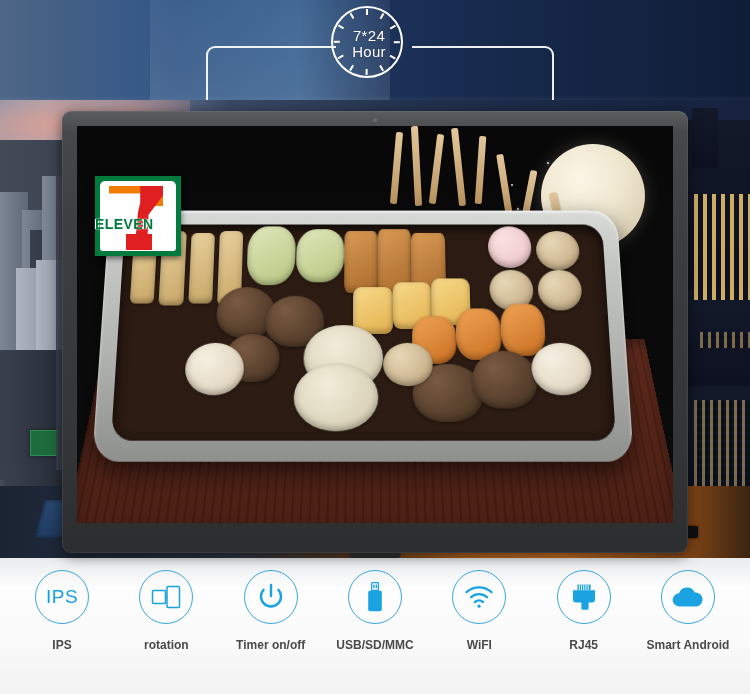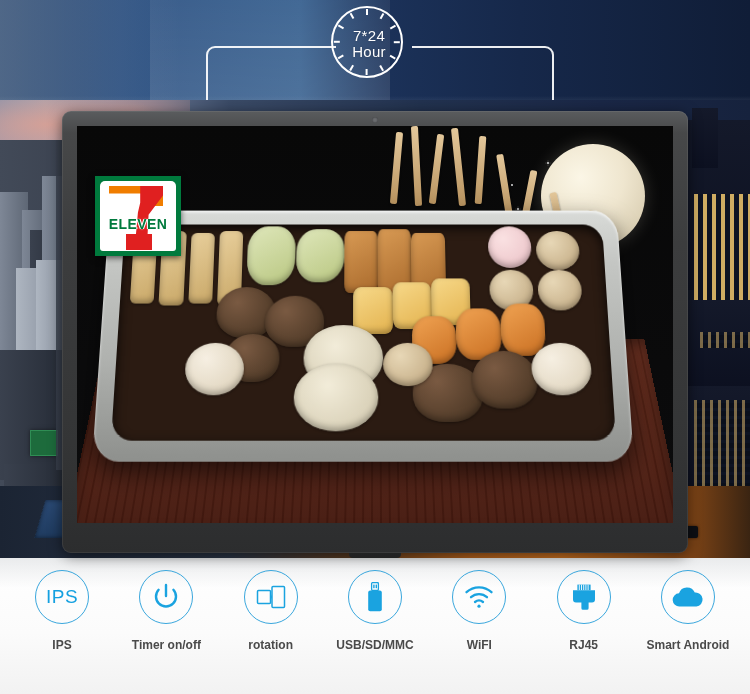--- a/index.html
+++ b/index.html
@@ -363,21 +363,21 @@
     position: absolute;
     left: 30px; top: 10px;
     width: 38px; height: 60px;
     background: #e02020;
     clip-path: polygon(40% 0, 100% 0, 100% 16%, 62% 48%, 58% 100%, 26% 100%, 34% 44%, 40% 28%);
   }
   .seven-logo .eleven {
     position: absolute;
     left: 0; right: 0;
     top: 40px;
-    text-align: center;
+    text-align: left;
     color: #007a3d;
     font-family: "Liberation Sans", sans-serif;
     font-weight: bold;
     font-size: 14px;
     letter-spacing: .4px;
     z-index: 3;
     text-shadow: 0 0 2px #fff, 1px 0 0 #fff, -1px 0 0 #fff;
   }
   .seven-logo .red-foot {
     position: absolute;
@@ -639,37 +639,37 @@
       <div class="feature">
         <div class="f-circle">
           <span class="ips-text">IPS</span>
         </div>
         <div class="f-label">IPS</div>
       </div>
 
 
       <div class="feature">
         <div class="f-circle">
-          <svg width="26" height="28" viewBox="0 0 26 28" fill="none" stroke="#1aa3e0" stroke-width="2.4" stroke-linecap="round" aria-hidden="true">
-            <path d="M5.6 6.8 a10 10 0 1 0 14.8 0"></path>
-            <line x1="13" y1="2" x2="13" y2="13"></line>
-          </svg>
-        </div>
-        <div class="f-label">Timer on/off</div>
-      </div>
-
-      <div class="feature">
-        <div class="f-circle">
           <svg width="32" height="26" viewBox="0 0 32 26" fill="none" stroke="#1aa3e0" stroke-width="1.5" aria-hidden="true">
             <rect x="2.5" y="6.5" width="13" height="13" rx="1"></rect>
             <rect x="17" y="2.5" width="12.5" height="21" rx="1"></rect>
             <path d="M15.5 8.5 L17 13 L15.5 17.5 Z" fill="#1aa3e0" stroke="none"></path>
           </svg>
         </div>
         <div class="f-label">rotation</div>
+      </div>
+
+      <div class="feature">
+        <div class="f-circle">
+          <svg width="26" height="28" viewBox="0 0 26 28" fill="none" stroke="#1aa3e0" stroke-width="2.4" stroke-linecap="round" aria-hidden="true">
+            <path d="M5.6 6.8 a10 10 0 1 0 14.8 0"></path>
+            <line x1="13" y1="2" x2="13" y2="13"></line>
+          </svg>
+        </div>
+        <div class="f-label">Timer on/off</div>
       </div>
 
       <div class="feature">
         <div class="f-circle">
           <svg width="22" height="30" viewBox="0 0 22 30" fill="#1aa3e0" aria-hidden="true">
             <rect x="7.6" y="0.5" width="6.8" height="8" rx="1.2" fill="none" stroke="#1aa3e0" stroke-width="1.3"></rect>
             <rect x="9.2" y="2.6" width="1.4" height="3.6"></rect>
             <rect x="11.6" y="2.6" width="1.4" height="3.6"></rect>
             <rect x="4.2" y="8.6" width="13.6" height="20.6" rx="2"></rect>
           </svg>

